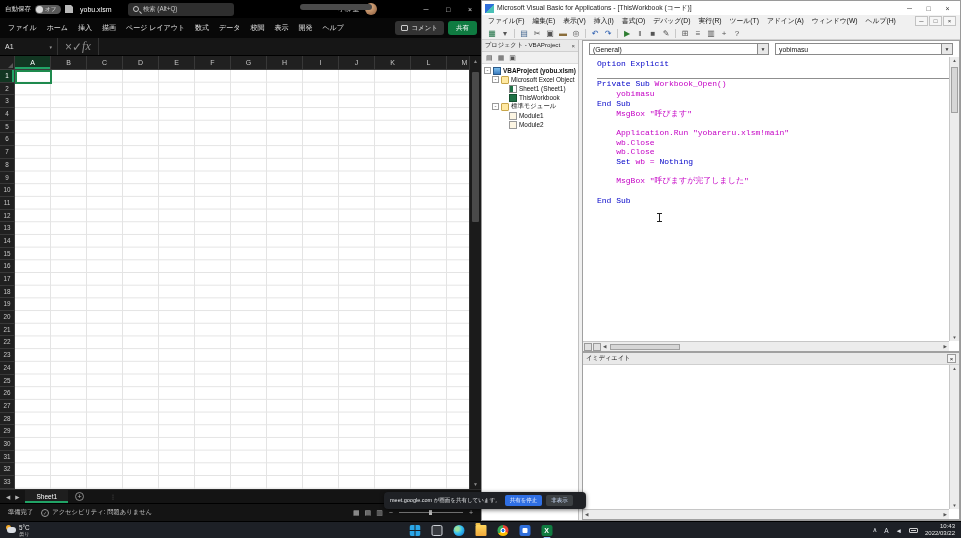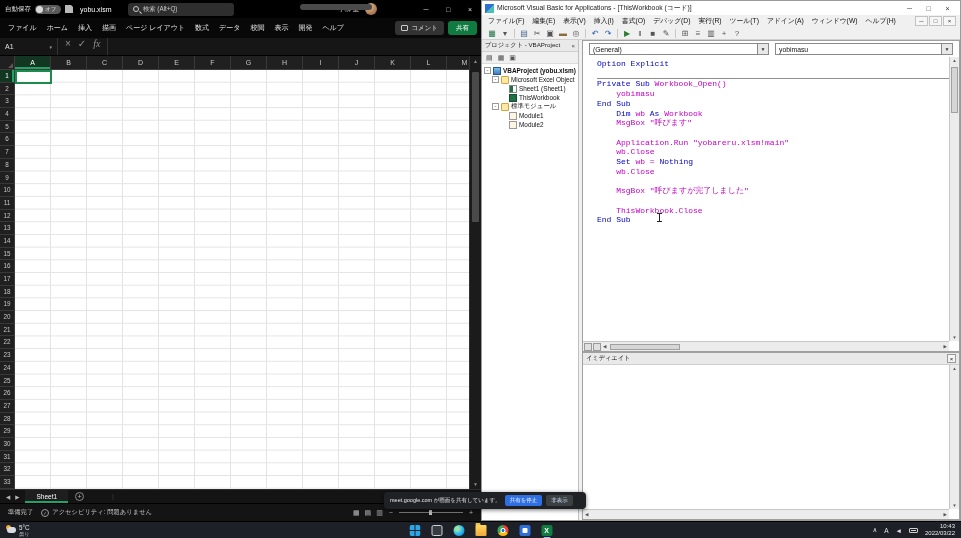--- a/index.html
+++ b/index.html
@@ -23,21 +23,21 @@
 .win-controls span{width:22px;height:18px;display:flex;align-items:center;justify-content:center;font-size:7px;color:#ddd}
 .xl-tabsrow{position:absolute;left:0;top:18px;right:0;height:20px;background:#080808;display:flex;align-items:center;padding:0 3px}
 .xl-tab{color:#e3e3e3;font-size:7px;padding:0 5px;height:100%;display:flex;align-items:center;white-space:nowrap}
 .xl-actions{position:absolute;right:4px;top:21px;display:flex;gap:4px;z-index:2}
 .btn-comment{background:#333;color:#eee;font-size:6.5px;height:14px;border-radius:3px;display:flex;align-items:center;gap:3px;padding:0 6px}
 .bubble{width:7px;height:6px;border:1px solid #ccc;border-radius:1px}
 .btn-share{background:#0f7b41;color:#fff;font-size:6.5px;height:14px;border-radius:3px;display:flex;align-items:center;padding:0 8px}
 .xl-formula{position:absolute;left:0;top:38px;right:0;height:18px;background:#161616;border-bottom:1px solid #000;display:flex;align-items:center}
 .namebox{width:58px;height:100%;display:flex;align-items:center;justify-content:space-between;padding:0 5px;color:#e0e0e0;font-size:7px;border-right:1px solid #333}
 .namebox .caret{font-size:5px;color:#9a9a9a}
-.fxbtns{display:flex;gap:7px;padding:0 7px;color:#8f8f8f;font-size:10px;align-items:flex-start;border-right:1px solid #333;height:100%}
+.fxbtns{display:flex;padding:0 7px;color:#8f8f8f;font-size:12px;align-items:center;border-right:1px solid #333;height:100%}
 .fx-fx{font-style:italic;font-family:"Liberation Serif",serif}
 .formula-input{flex:1;height:100%}
 .xl-colhead{position:absolute;left:0;top:56px;right:12px;height:14px;background:#202020;display:flex;border-bottom:1px solid #3c3c3c;overflow:hidden}
 .corner{width:15px;height:100%;border-right:1px solid #3c3c3c;position:relative;flex:none}
 .corner::after{content:"";position:absolute;right:1px;bottom:1px;border-left:5px solid transparent;border-bottom:5px solid #585858}
 .colwrap{display:flex}
 .xl-col{width:36px;flex:none;color:#c6c6c6;font-size:7px;display:flex;align-items:center;justify-content:center;border-right:1px solid #383838}
 .sel-col{background:#123622;color:#fff;box-shadow:inset 0 -2px 0 #21a366}
 .xl-grid{position:absolute;left:0;top:70px;right:0;height:419px;background:#fff;overflow:hidden}
 .rowheads{position:absolute;left:0;top:0;width:15px;height:100%;background:#202020;border-right:1px solid #3c3c3c}
@@ -436,31 +436,29 @@
         <div class="combo" id="combo-proc">
           <span>yobimasu</span>
           <span class="arrow">▼</span>
         </div>
         <div class="codearea">
             <div class="code-line"><span class="tok-k">Option Explicit</span></div>
             <div class="code-line">&nbsp;</div>
             <div class="code-line sep"><span class="tok-k">Private Sub </span><span class="tok-m">Workbook_Open()</span></div>
             <div class="code-line"><span class="tok-m">    yobimasu</span></div>
             <div class="code-line"><span class="tok-k">End Sub</span></div>
-            <div class="code-line"><span class="tok-m">    </span><span class="tok-k">Dim</span><span class="tok-m"> wb </span><span class="tok-k">As</span><span class="tok-m"> Workbook</span></div>
             <div class="code-line"><span class="tok-m">    MsgBox "呼びます"</span></div>
             <div class="code-line">&nbsp;</div>
             <div class="code-line"><span class="tok-m">    Application.Run "yobareru.xlsm!main"</span></div>
             <div class="code-line"><span class="tok-m">    wb.Close</span></div>
+            <div class="code-line"><span class="tok-m">    wb.Close</span></div>
             <div class="code-line"><span class="tok-m">    </span><span class="tok-k">Set</span><span class="tok-m"> wb = </span><span class="tok-k">Nothing</span></div>
-            <div class="code-line"><span class="tok-m">    wb.Close</span></div>
             <div class="code-line">&nbsp;</div>
             <div class="code-line"><span class="tok-m">    MsgBox "呼びますが完了しました"</span></div>
             <div class="code-line">&nbsp;</div>
-            <div class="code-line"><span class="tok-m">    ThisWorkbook.Close</span></div>
             <div class="code-line"><span class="tok-k">End Sub</span></div>
           </div>
         <div class="vb-vscroll">
           <span class="arr" style="top:1px">▲</span>
           <span class="vthumb"></span>
           <span class="arr" style="bottom:1px">▼</span>
         </div>
         <div class="vb-hscroll">
           <span class="splitbox"></span>
           <span class="splitbox"></span>

